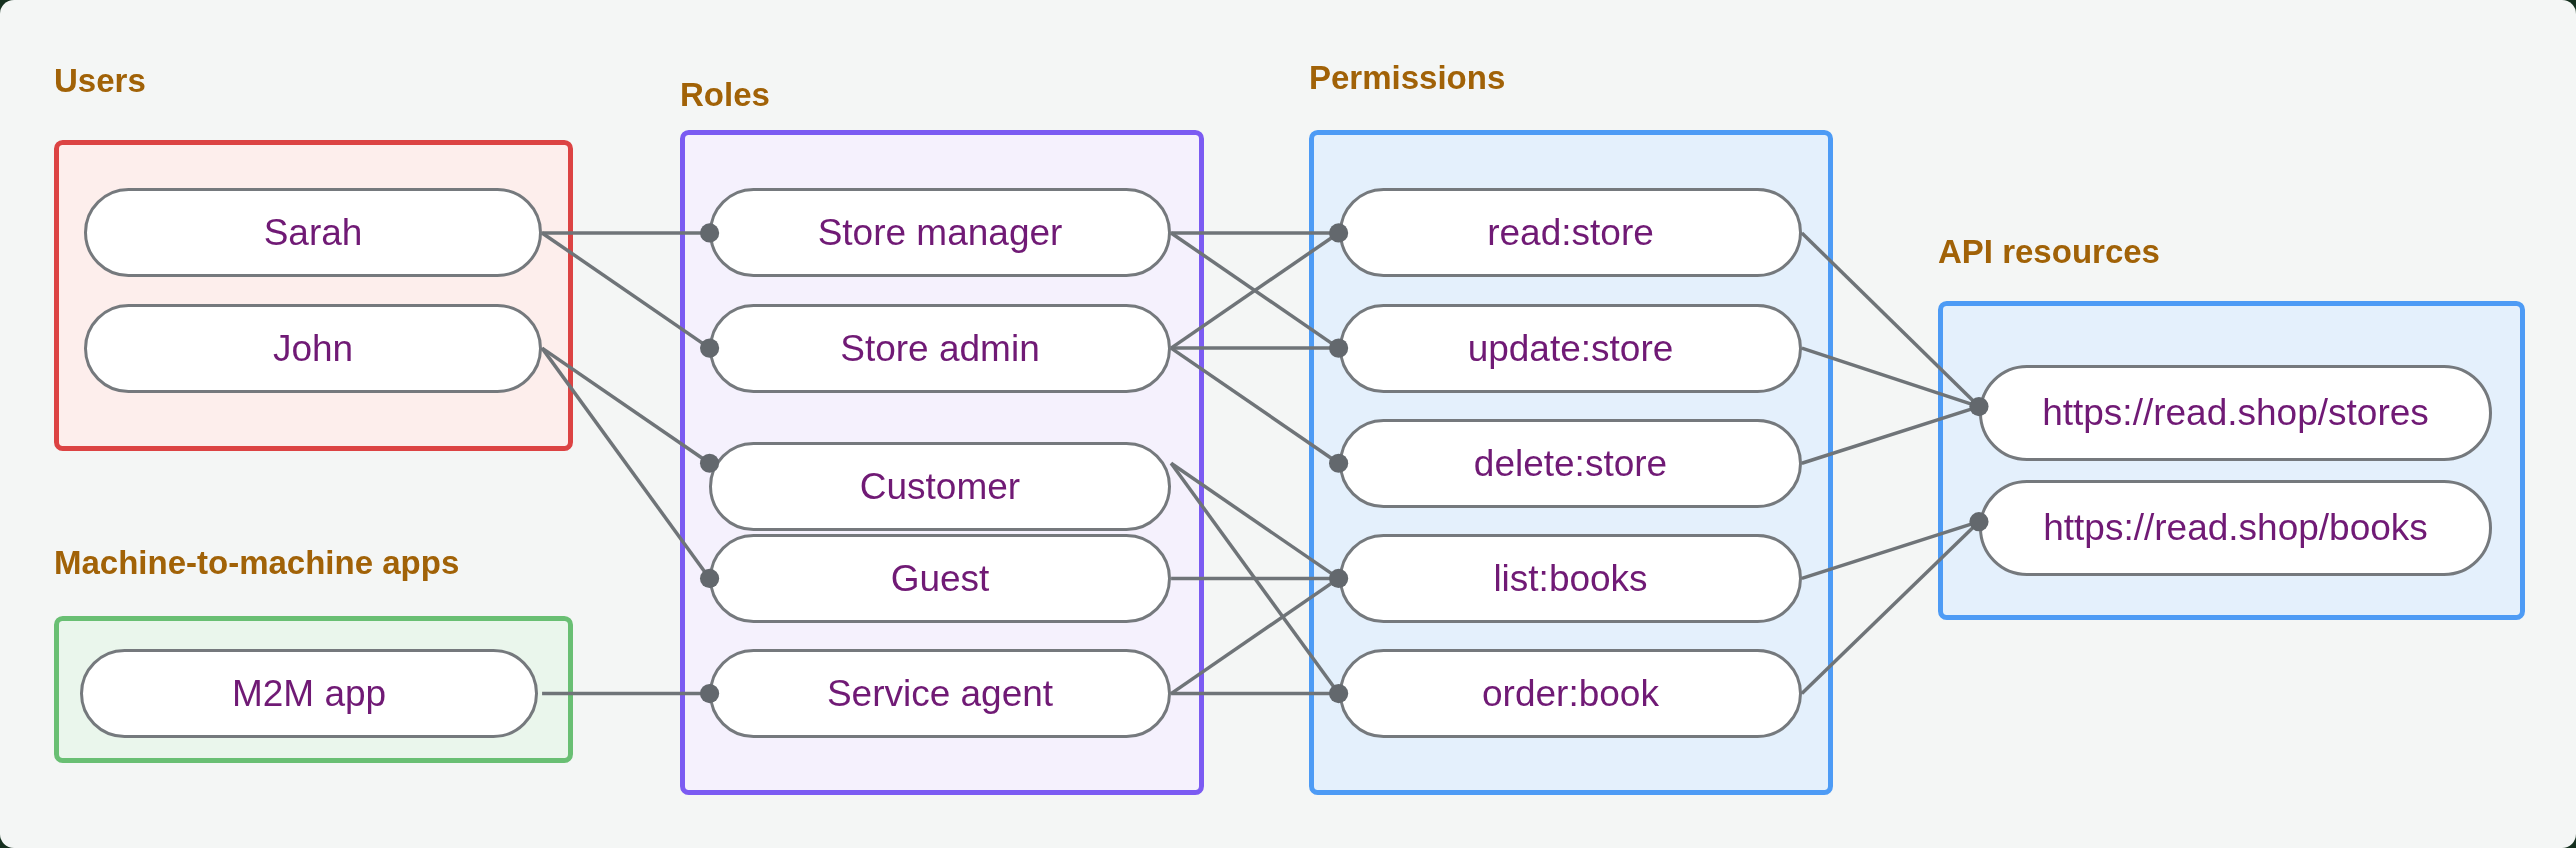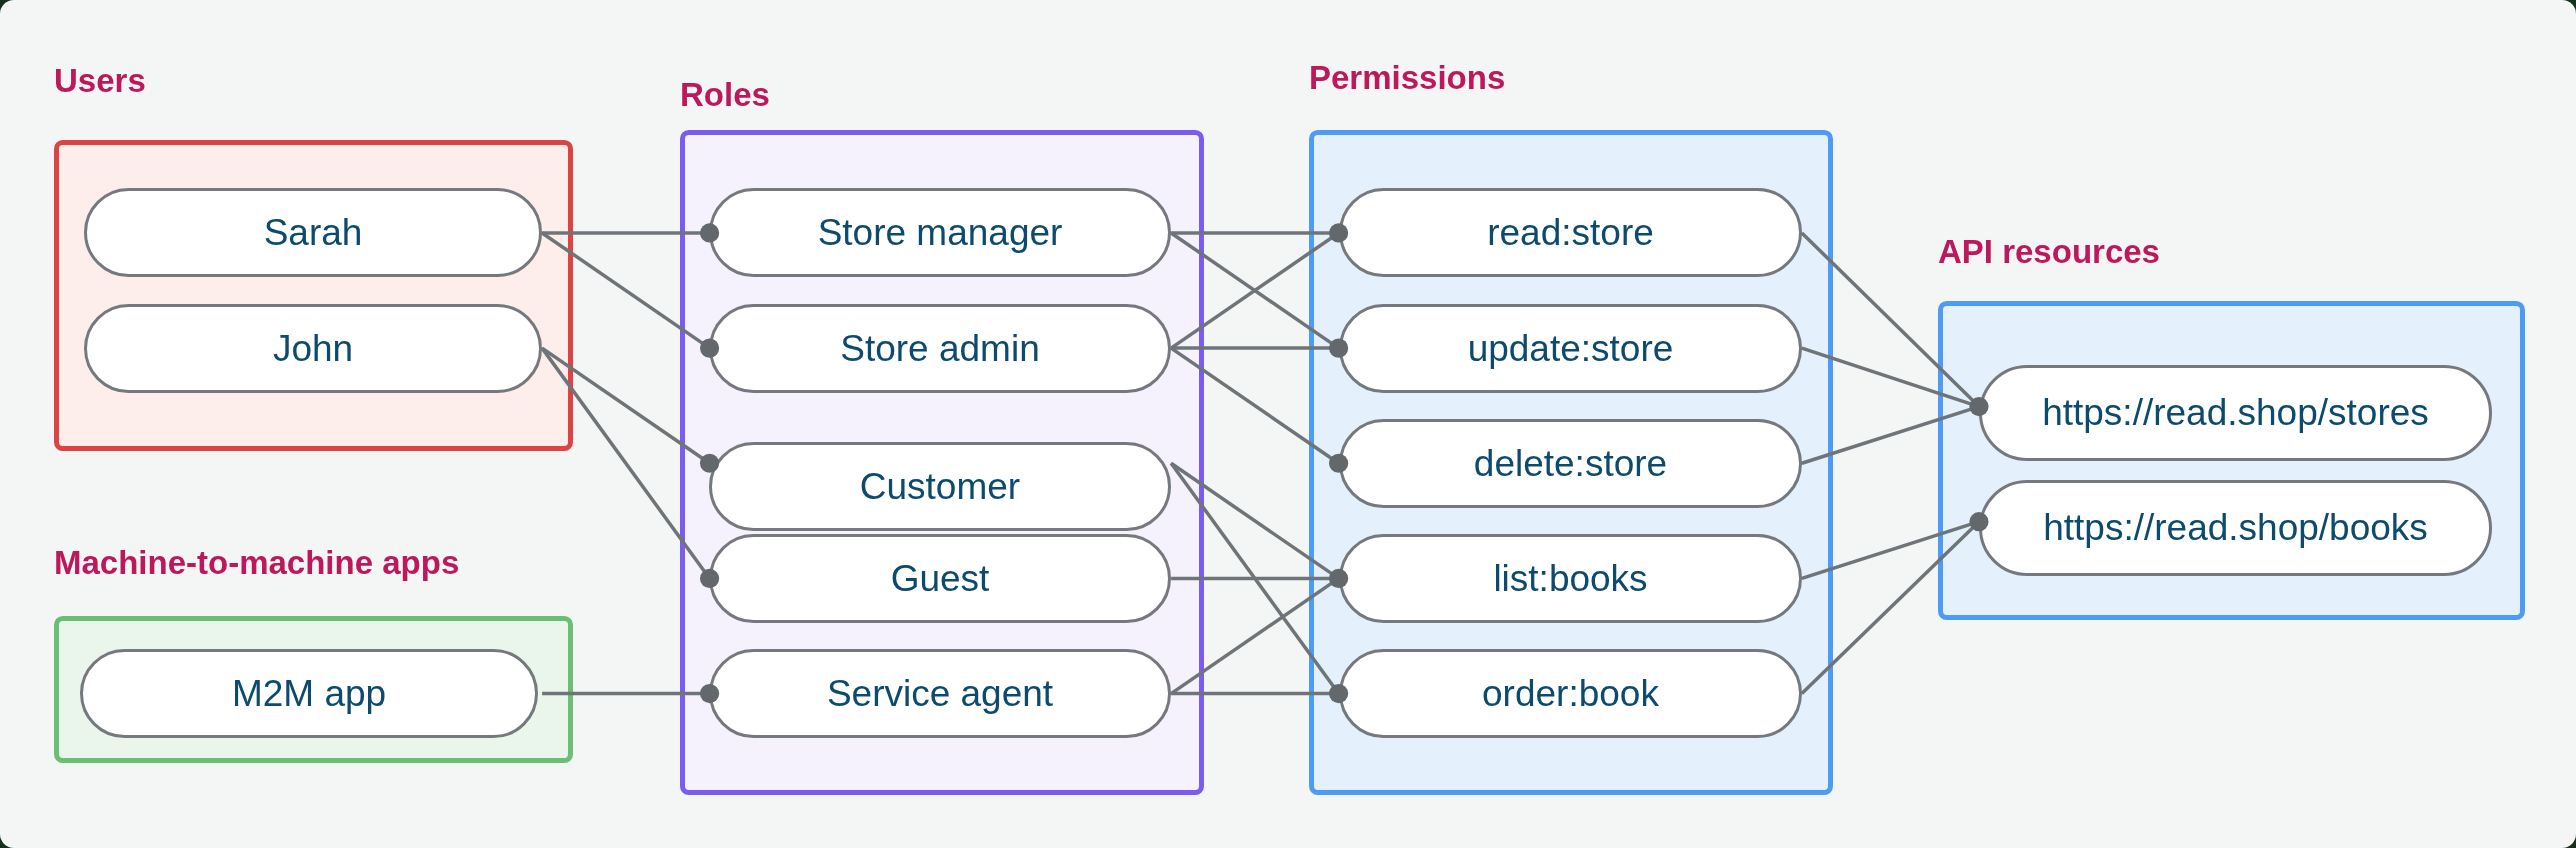--- a/index.html
+++ b/index.html
@@ -11,21 +11,21 @@
     position: relative;
   }
   .canvas {
     position: absolute; left: 0; top: 0;
     width: 2576px; height: 848px;
     background: #f4f6f5;
     border-radius: 14px;
   }
   .glabel {
     position: absolute;
-    font-size: 33px; font-weight: 600; color: #be185d;
+    font-size: 33px; font-weight: 600; color: #a16207;
     line-height: 40px;
     z-index: 2;
     white-space: nowrap;
   }
   .gbox {
     position: absolute;
     border-radius: 8.7px;
     z-index: 1;
     box-sizing: border-box;
   }
@@ -42,21 +42,21 @@
   .lbl-api   { left: 1938px; top: 232px; }
 
   .pill {
     position: absolute;
     height: 89px;
     box-sizing: border-box;
     background: #ffffff;
     border: 3.5px solid #75797d;
     border-radius: 52px;
     display: flex; align-items: center; justify-content: center;
-    font-size: 37px; color: #0c4a6e;
+    font-size: 37px; color: #701a75;
     z-index: 2;
     white-space: nowrap;
   }
   .p-users { left: 84px;   width: 458px; }
   .p-m2m   { left: 80px;   width: 458px; }
   .p-roles { left: 709px;  width: 462px; }
   .p-perms { left: 1339px; width: 463px; }
   .p-api   { left: 1979px; width: 513px; height: 96px; }
 
   #edges {

